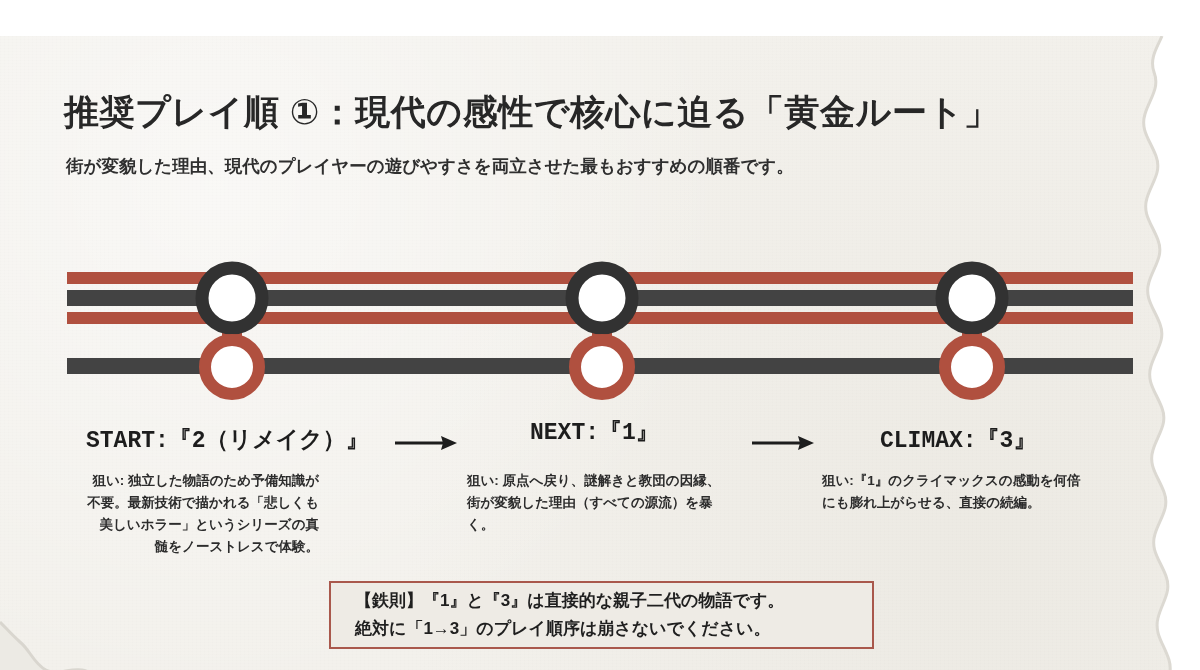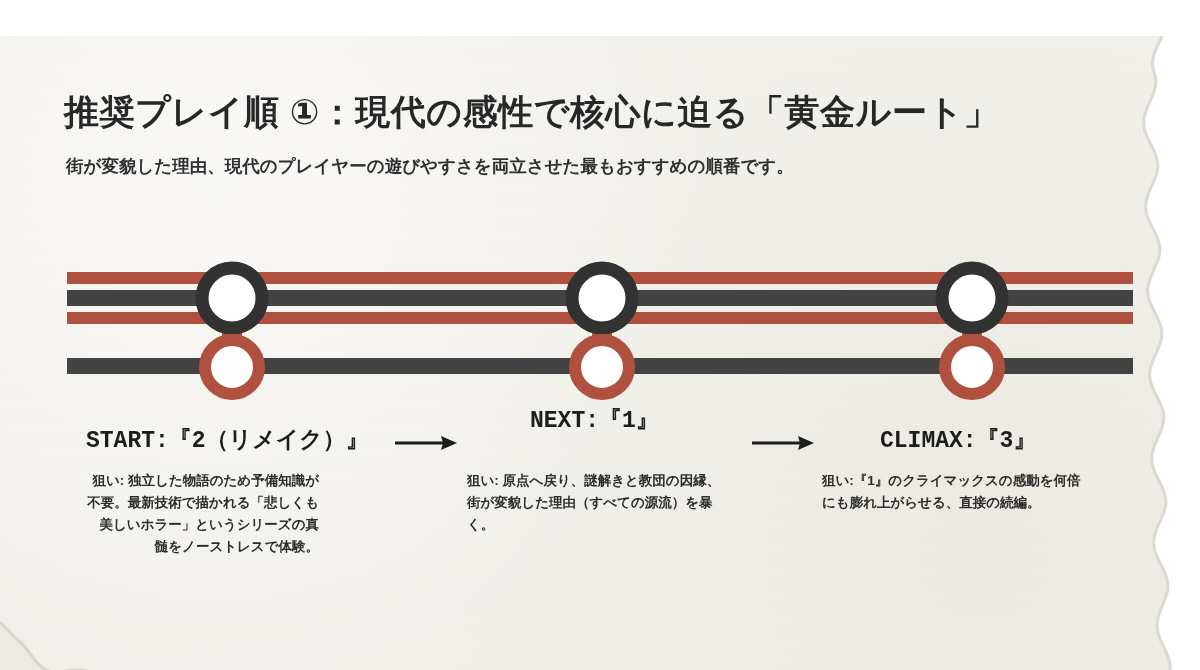--- a/index.html
+++ b/index.html
@@ -96,21 +96,21 @@
   
   .step-label {
     position: absolute;
     font-family: Liberation Mono, monospace;
     font-weight: 700;
     font-size: 23px;
     color: #1d1d1d;
     white-space: nowrap;
   }
   .step-1 { left: 86px;  top: 388px; }
-  .step-2 { left: 530px; top: 368px; }
+  .step-2 { left: 530px; top: 380px; }
   .step-3 { left: 880px; top: 388px; }
 
   .arrow {
     position: absolute;
     top: 398px;
     width: 62px;
     height: 18px;
   }
   .arrow-1 { left: 395px; }
   .arrow-2 { left: 752px; }
@@ -268,20 +268,24 @@
     <svg width="62" height="18" viewBox="0 0 62 18">
       <line x1="0" y1="9" x2="50" y2="9" stroke="#1d1d1d" stroke-width="3"></line>
       <path d="M62,9 L46,2 L48,9 L46,16 Z" fill="#1d1d1d"></path>
     </svg>
   </div>
 
   <div class="step-desc desc-1">狙い: 独立した物語のため予備知識が不要。最新技術で描かれる「悲しくも美しいホラー」というシリーズの真髄をノーストレスで体験。</div>
   <div class="step-desc desc-2">狙い: 原点へ戻り、謎解きと教団の因縁、街が変貌した理由（すべての源流）を暴く。</div>
   <div class="step-desc desc-3">狙い:『1』のクライマックスの感動を何倍にも膨れ上がらせる、直接の続編。</div>
 
+  <div class="callout">
+    <div class="callout-line">【鉄則】『1』と『3』は直接的な親子二代の物語です。</div>
+    <div class="callout-line">絶対に「1→3」のプレイ順序は崩さないでください。</div>
+  </div>
 
   <div class="watermark">
     <span>
       <svg width="13" height="13" viewBox="0 0 16 16">
         <path d="M8,1.3 C11.7,1.3 14.7,4.3 14.7,8 C14.7,11.7 11.7,14.7 8,14.7
                  C6.2,14.7 4.8,13.3 4.8,11.6 C4.8,9.9 6.2,8.5 8,8.5
                  C9.1,8.5 10,7.6 10,6.5 C10,5.4 9.1,4.5 8,4.5
                  C5.1,4.5 2.8,6.9 2.8,9.7 L1.4,9.7 C1.4,4.9 4.3,1.3 8,1.3 Z" fill="#3a3a3a"></path>
         <circle cx="8" cy="11.6" r="1.5" fill="#3a3a3a"></circle>
       </svg>

